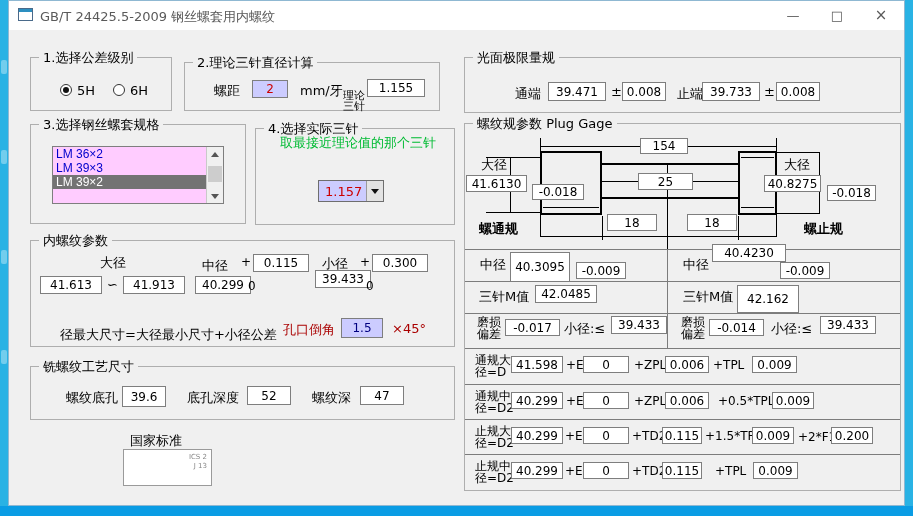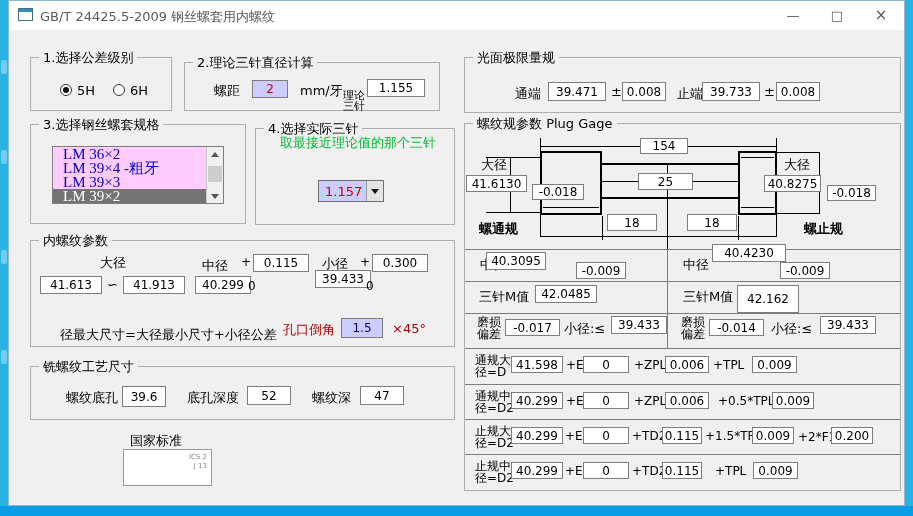--- a/index.html
+++ b/index.html
@@ -19,21 +19,21 @@
   .fld{position:absolute;background:#fff;border:1px solid #7e7e7e;font-size:12px;display:flex;align-items:center;justify-content:center;white-space:nowrap;box-sizing:border-box}
   .lav{background:#ccccff;color:#cc0000}
   .navy{color:#000080}
   .hl,.vl{position:absolute;background:#000}
   .hl{height:1px}.vl{width:1px}
   .hl2{height:2px}
   .gridl{background:#7c7c7c}
   .radio{position:absolute;width:12px;height:12px;border:1px solid #333;border-radius:50%;background:#fff;box-sizing:border-box}
   .radio.on::after{content:"";position:absolute;left:2px;top:2px;width:6px;height:6px;border-radius:50%;background:#111}
   .listbox{position:absolute;left:52px;top:146px;width:172px;height:58px;background:#ffccff;border:1px solid #7e7e7e;box-sizing:border-box}
-  .listitem{height:14px;line-height:14px;font-family:Liberation Serif, serif;font-size:15px;color:#0000cc;padding-left:10px;white-space:nowrap}
+  .listitem{height:14px;line-height:14px;font-family:Liberation Sans, sans-serif;font-size:12px;color:#0000cc;padding-left:3px;white-space:nowrap}
   .listitem.sel{background:#737373;color:#fff;width:153px}
   .scrollbar{position:absolute;right:0;top:0;width:16px;height:56px;background:#f0f0f0;border-left:1px solid #c9c9c9}
   .sbtn{position:absolute;left:0;width:16px;height:14px;display:flex;align-items:center;justify-content:center}
   .tri-up{width:0;height:0;border-left:4px solid transparent;border-right:4px solid transparent;border-bottom:5px solid #555}
   .tri-dn{width:0;height:0;border-left:4px solid transparent;border-right:4px solid transparent;border-top:5px solid #555}
   .sthumb{position:absolute;left:1px;top:19px;width:14px;height:16px;background:#cdcdcd}
   .combo{position:absolute;left:318px;top:180px;width:66px;height:22px;background:#ccccff;border:1px solid #6e6e6e;box-sizing:border-box}
   .combo .val{position:absolute;left:6px;top:3px;font-size:13px;color:#cc0000}
   .combo .btn{position:absolute;right:0;top:0;width:17px;height:20px;background:#e3e3e3;border-left:1px solid #9a9a9a;display:flex;align-items:center;justify-content:center;box-sizing:border-box}
   .green{color:#00bb33}
@@ -85,21 +85,20 @@
     <span style="display:block">理论</span>
     <span style="display:block">三针</span>
   </span>
   <div class="fld" style="left:367px;top:79px;width:58px;height:18px">1.155</div>
 
   <div class="gb" style="left:30px;top:124px;width:216px;height:100px">
     <span class="cap">3.选择钢丝螺套规格</span>
   </div>
   <div class="listbox">
     <div class="listitem">LM 36×2</div>
-    <div class="listitem">LM 39×4 -粗牙</div>
     <div class="listitem">LM 39×3</div>
     <div class="listitem sel">LM 39×2</div>
     <div class="scrollbar">
       <div class="sbtn" style="top:0">
           <span class="tri-up"></span>
         </div>
       <div class="sthumb"></div>
       <div class="sbtn" style="top:42px">
           <span class="tri-dn"></span>
         </div>
@@ -209,21 +208,21 @@
   <div class="hl gridl" style="left:465px;top:249px;width:435px"></div>
   <div class="hl gridl" style="left:465px;top:281px;width:435px"></div>
   <div class="hl gridl" style="left:465px;top:313px;width:435px"></div>
   <div class="hl gridl" style="left:465px;top:348px;width:435px"></div>
   <div class="hl gridl" style="left:465px;top:384px;width:435px"></div>
   <div class="hl gridl" style="left:465px;top:419px;width:435px"></div>
   <div class="hl gridl" style="left:465px;top:454px;width:435px"></div>
   <div class="vl gridl" style="left:667px;top:249px;height:99px"></div>
 
   <span class="lbl" style="left:480px;top:256px">中径</span>
-  <div class="fld" style="left:486px;top:252px;width:60px;height:18px">40.3095</div>
+  <div class="fld" style="left:510px;top:252px;width:60px;height:30px">40.3095</div>
   <div class="fld" style="left:576px;top:262px;width:50px;height:17px">-0.009</div>
   <span class="lbl" style="left:683px;top:256px">中径</span>
   <div class="fld" style="left:712px;top:244px;width:74px;height:18px">40.4230</div>
   <div class="fld" style="left:780px;top:262px;width:50px;height:17px">-0.009</div>
 
   <span class="lbl" style="left:479px;top:288px">三针M值</span>
   <div class="fld" style="left:535px;top:285px;width:62px;height:18px">42.0485</div>
   <span class="lbl" style="left:683px;top:288px">三针M值</span>
   <div class="fld" style="left:737px;top:285px;width:62px;height:28px">42.162</div>
 

